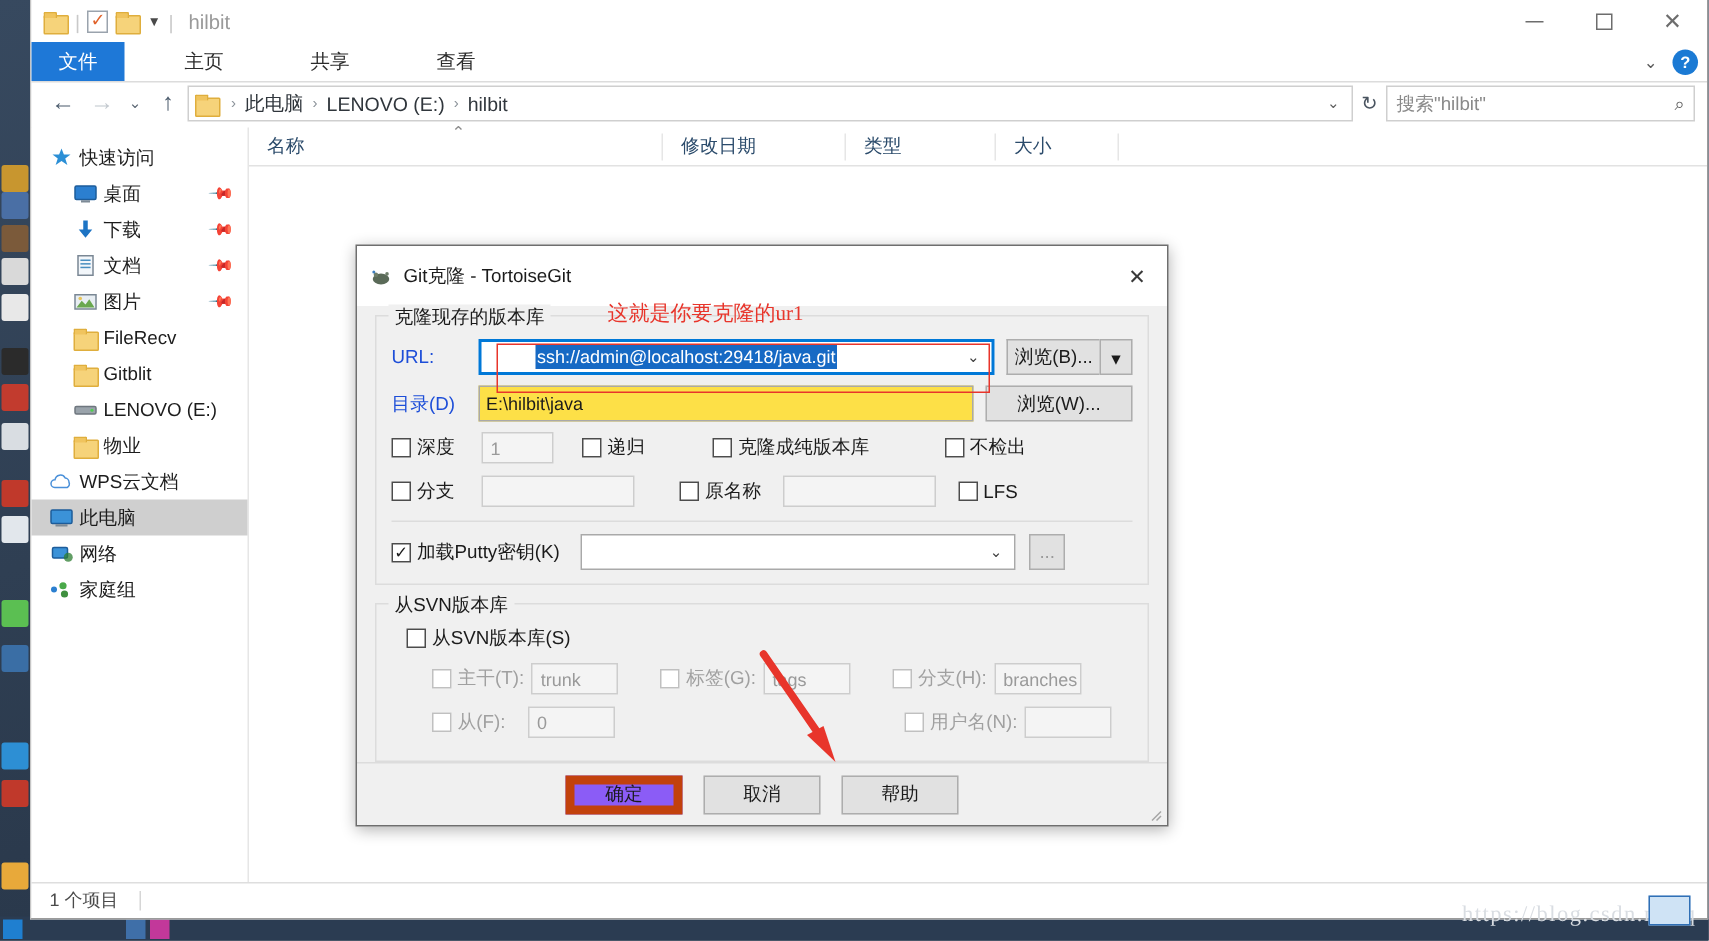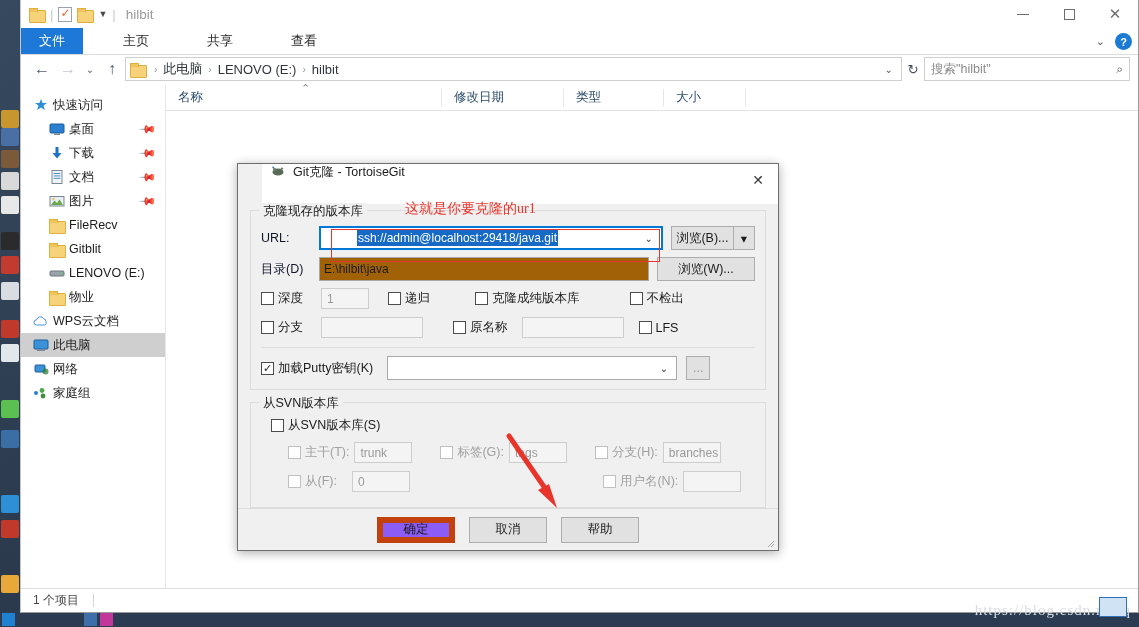--- a/index.html
+++ b/index.html
@@ -145,43 +145,43 @@
   .sb-sep { width:1px; height:13px; background:#d6d6d6; margin-left:14px; }
 
   
   .dialog {
     position:absolute; left:237px; top:163px; width:542px; height:388px;
     background:#f0f0f0; border:1px solid #6e6e6e;
     box-shadow: 0 2px 10px rgba(0,0,0,.32);
     display:flex; flex-direction:column;
   }
   .dlg-title {
-    height:44px; background:#fff; display:flex; align-items:flex-start;
-    padding-left:9px; gap:7px; font-size:12.5px; color:#1b1b1b;margin-left:24px;
+    height:44px; background:#fff; display:flex; align-items:center;
+    padding-left:9px; gap:7px; font-size:12.5px; color:#1b1b1b;
   }
   .git-ico { width:15px; height:13px; position:relative; }
   .dlg-close { margin-left:auto; width:40px; height:32px; display:flex; align-items:center; justify-content:center; color:#3a3a3a; font-size:14px; }
   .dlg-body { flex:1; padding:6px 12px 0 12px; position:relative; }
 
   .gbox { border:1px solid #dcdcdc; position:relative; padding: 14px 10px 9px 10px; }
   .gbox > .gtitle {
     position:absolute; top:-8px; left:8px; background:#f0f0f0; padding:0 4px;
     font-size:12.5px; color:#1b1b1b;
   }
   .frow { display:flex; align-items:center; margin-bottom:7px; }
-  .flabel { width:58px; font-size:12.5px; color:#0f172a; }
+  .flabel { width:58px; font-size:12.5px; color:#1d4ed8; }
   .combo {
     flex:1; height:24px; border:1px solid #a9a9a9; background:#fff;
     display:flex; align-items:center; padding:0 3px; font-size:12px;
   }
   .combo.focus { border:2px solid #0078d7;padding-left:36px; }
   .sel-text { background:#1669c4; color:#fff; padding:1px 1px; }
   .combo-arrow { margin-left:auto; color:#3b3b3b; font-size:10px; padding-right:5px; }
   .txtin {
-    flex:1; height:24px; border:1px solid #a9a9a9; background:#a16207;
+    flex:1; height:24px; border:1px solid #a9a9a9; background:#fde047;
     display:flex; align-items:center; padding:0 4px; font-size:12px; color:#1b1b1b;
   }
   .btn {
     height:24px; min-width:80px; border:1px solid #adadad; background:#e1e1e1;
     display:flex; align-items:center; justify-content:center; font-size:12.5px;
     color:#1b1b1b; margin-left:8px;
   }
   .btn.split { min-width:62px; margin-left:8px; border-right:none; }
   .btn.arrowpart { min-width:22px; margin-left:0; }
 

